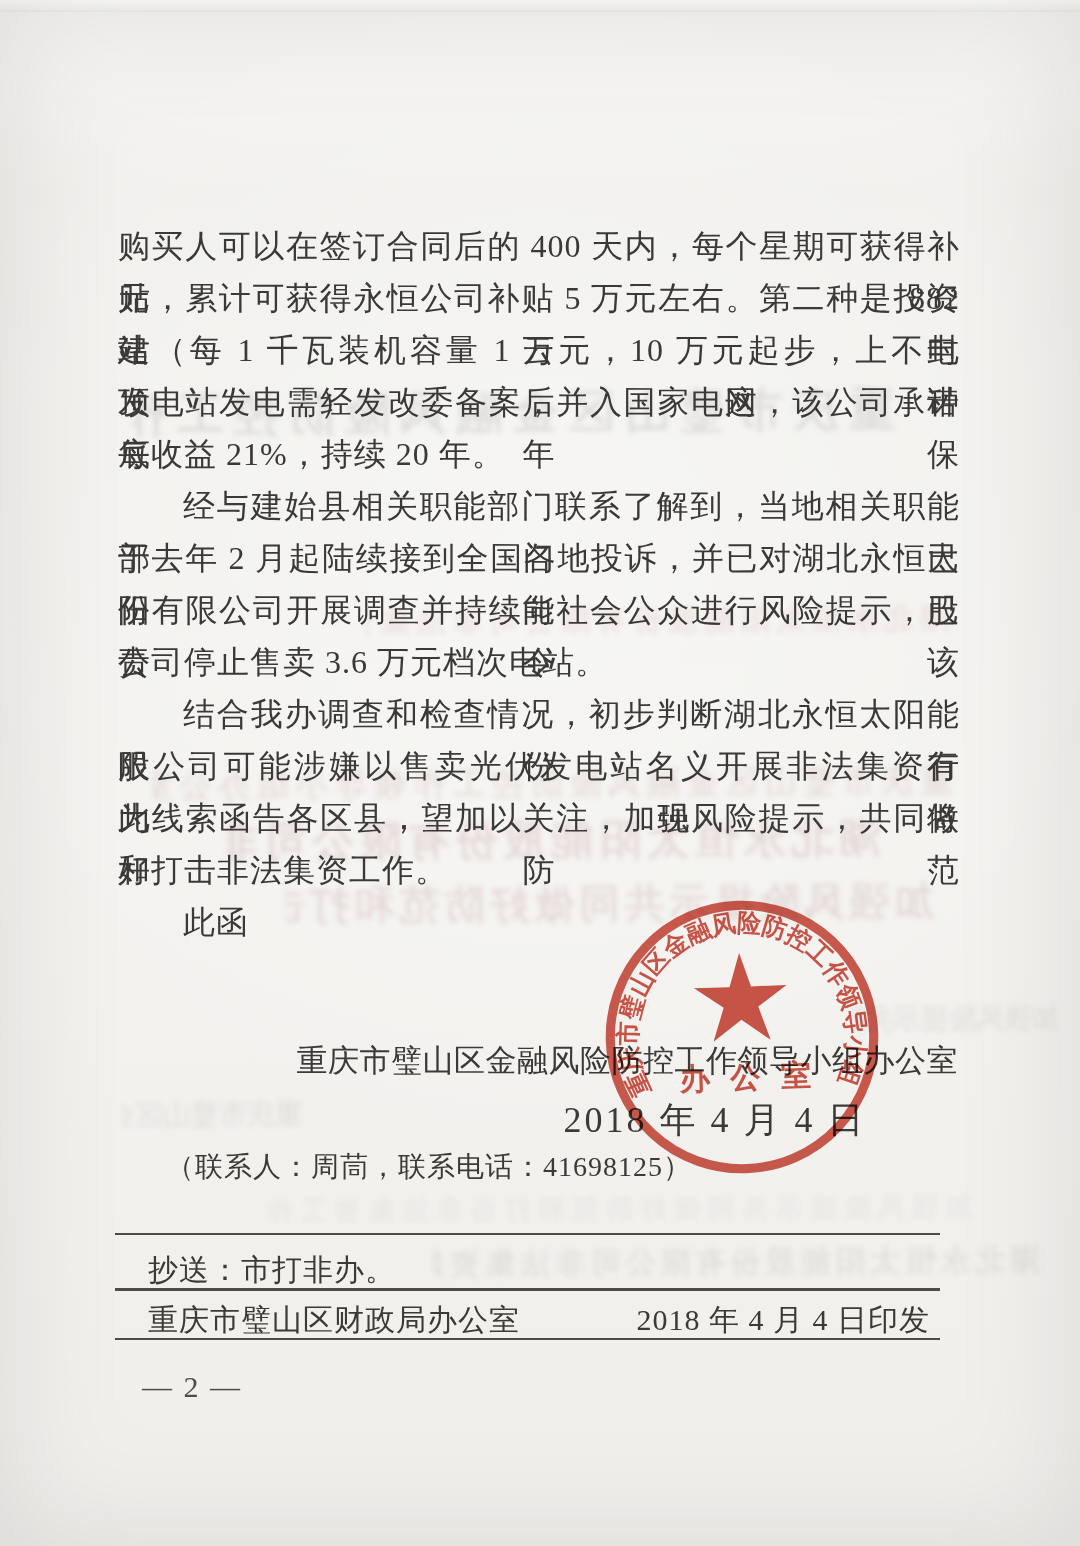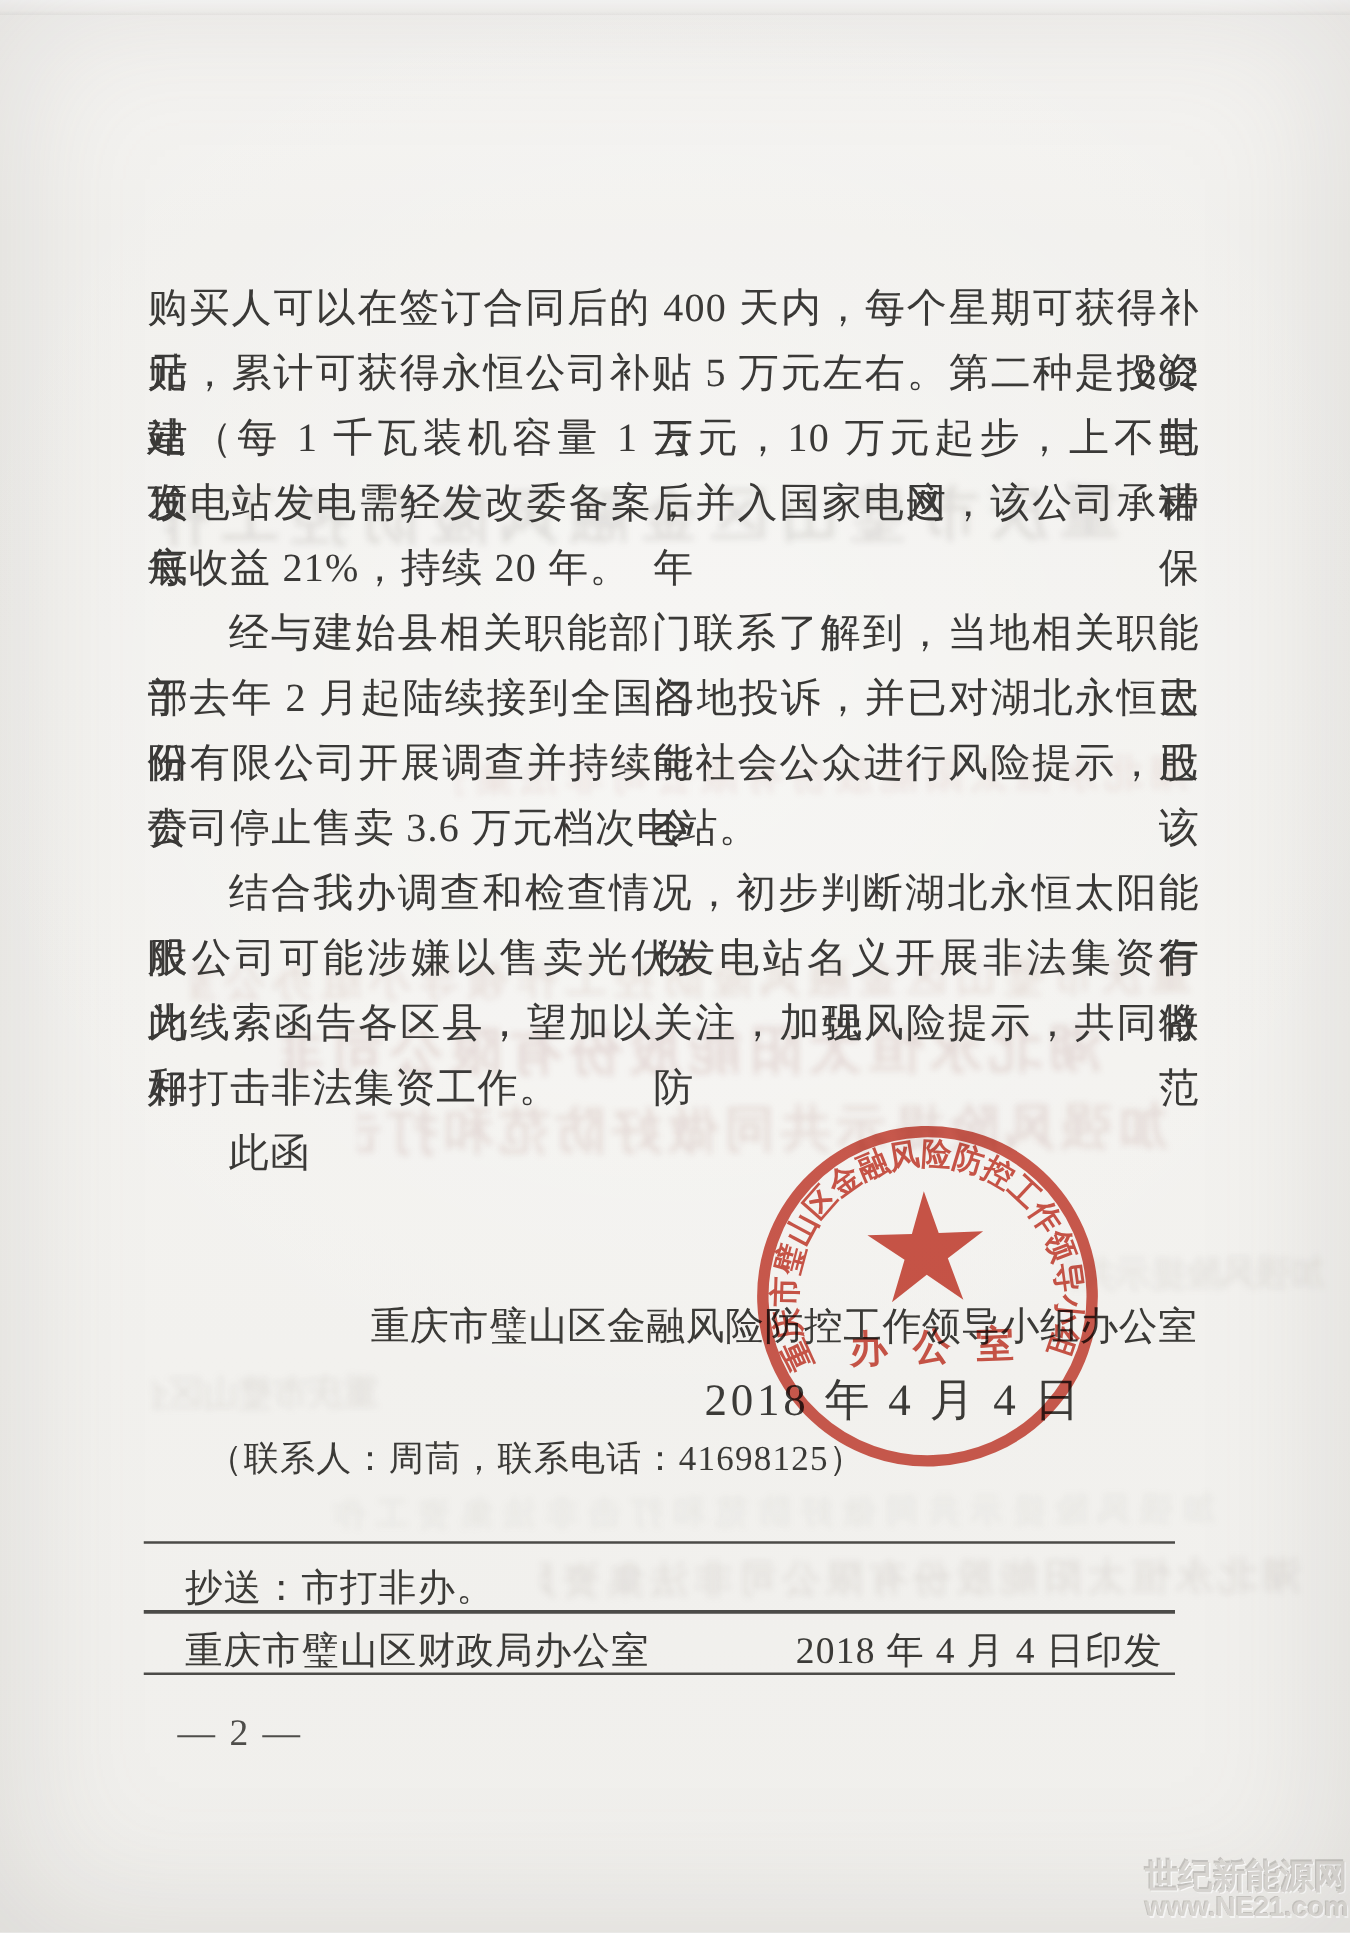--- a/index.html
+++ b/index.html
@@ -126,18 +126,14 @@
   <div class="cc-row">抄送：市打非办。</div>
   <div class="rule rule2"></div>
   <div class="issuer-row">
     <span class="issuer-name">重庆市璧山区财政局办公室</span>
     <span class="print-date">2018 年 4 月 4 日印发</span>
   </div>
   <div class="rule rule3"></div>
 
   <div class="page-num">— 2 —</div>
 
-  <div class="watermark">
-    <div class="wm-name">世纪新能源网</div>
-    <div class="wm-url">www.NE21.com</div>
-  </div>
 
 </div>
 
 </body></html>

